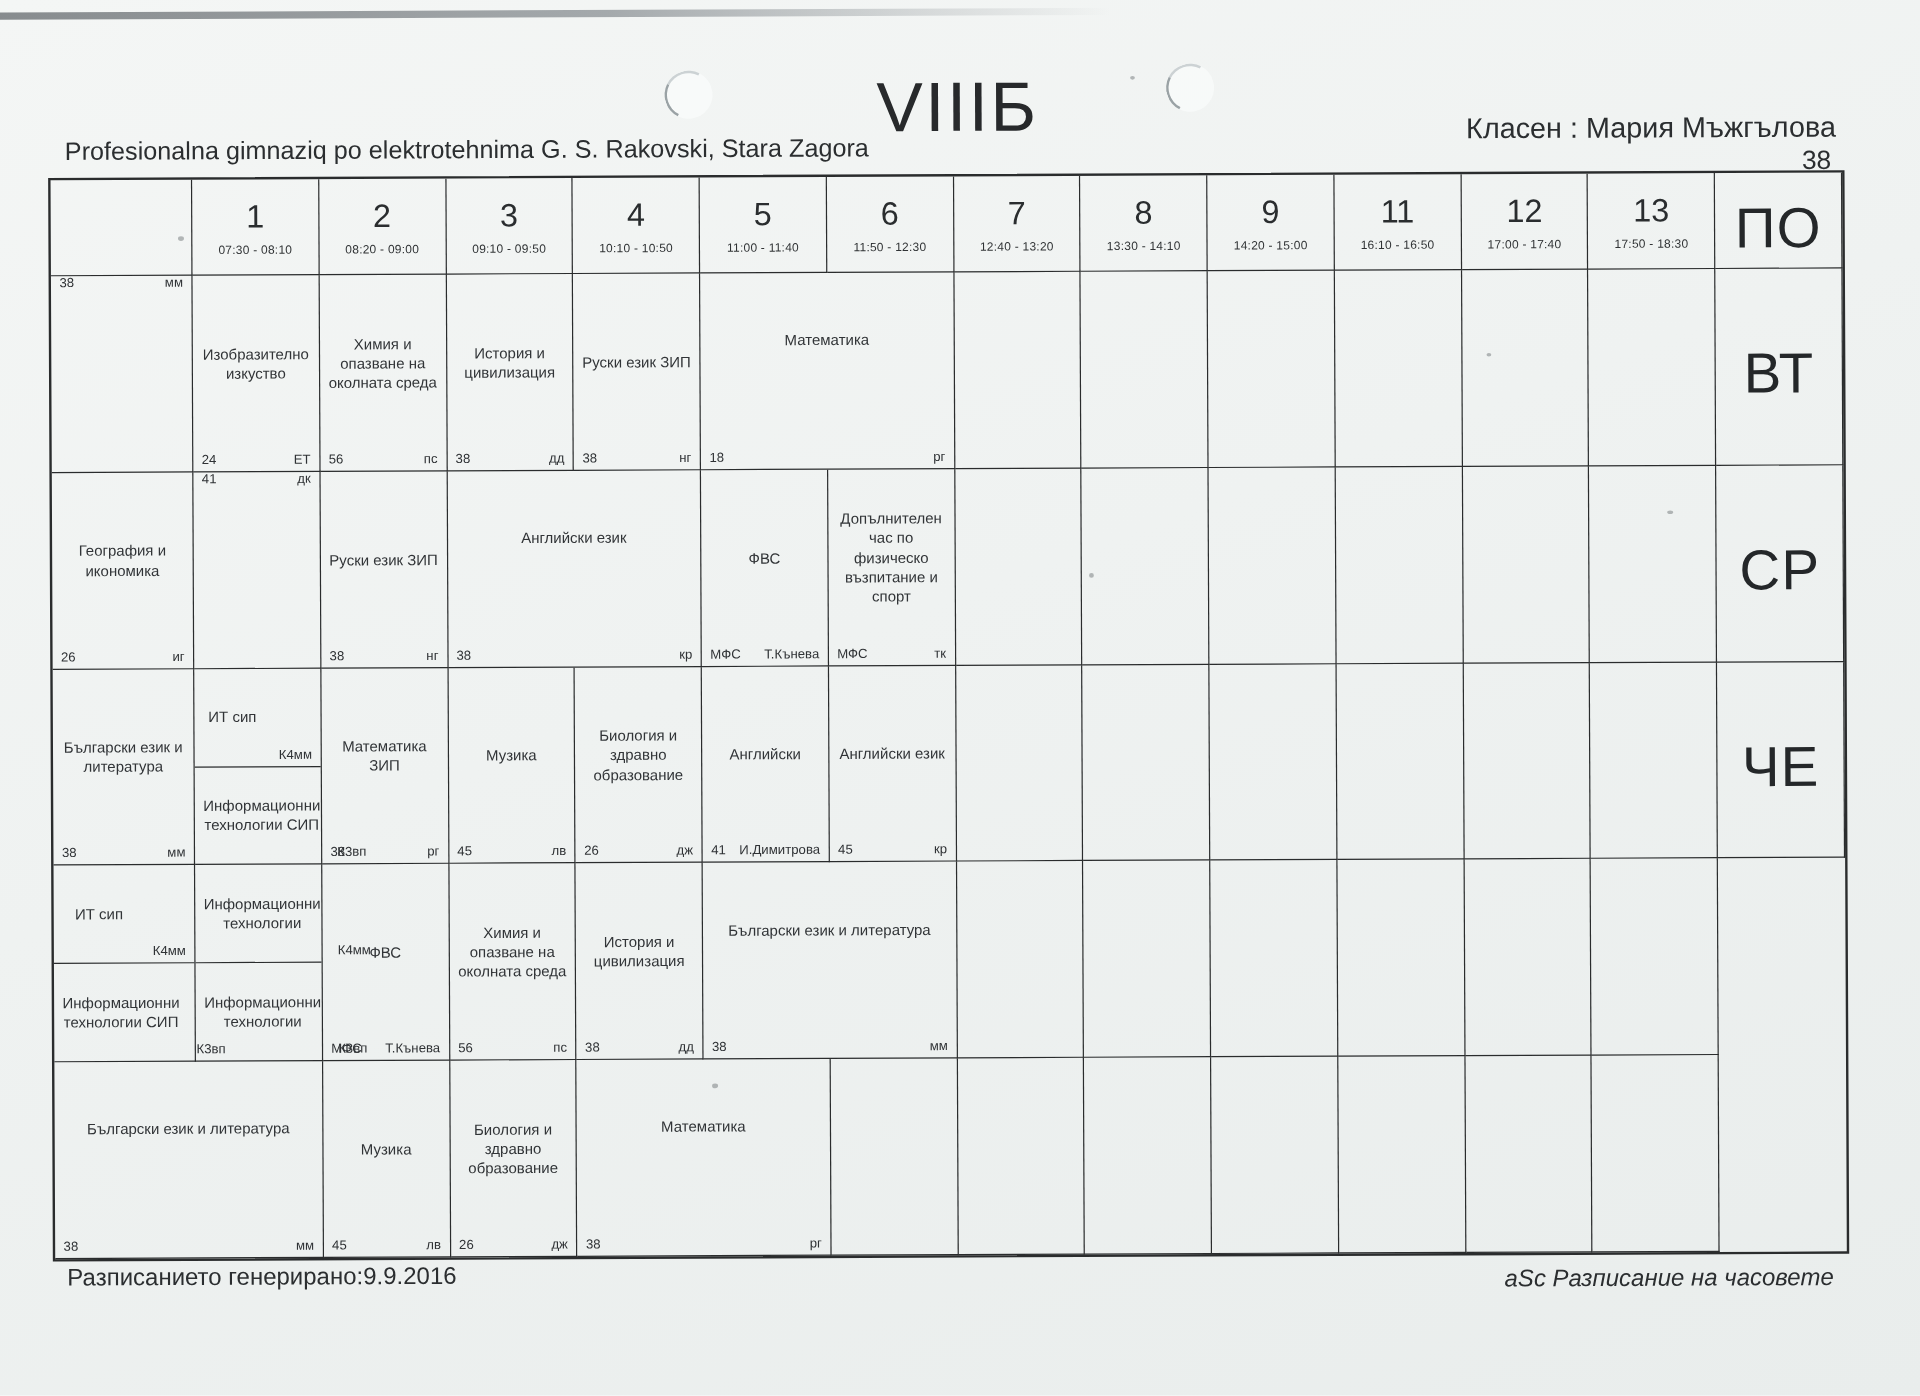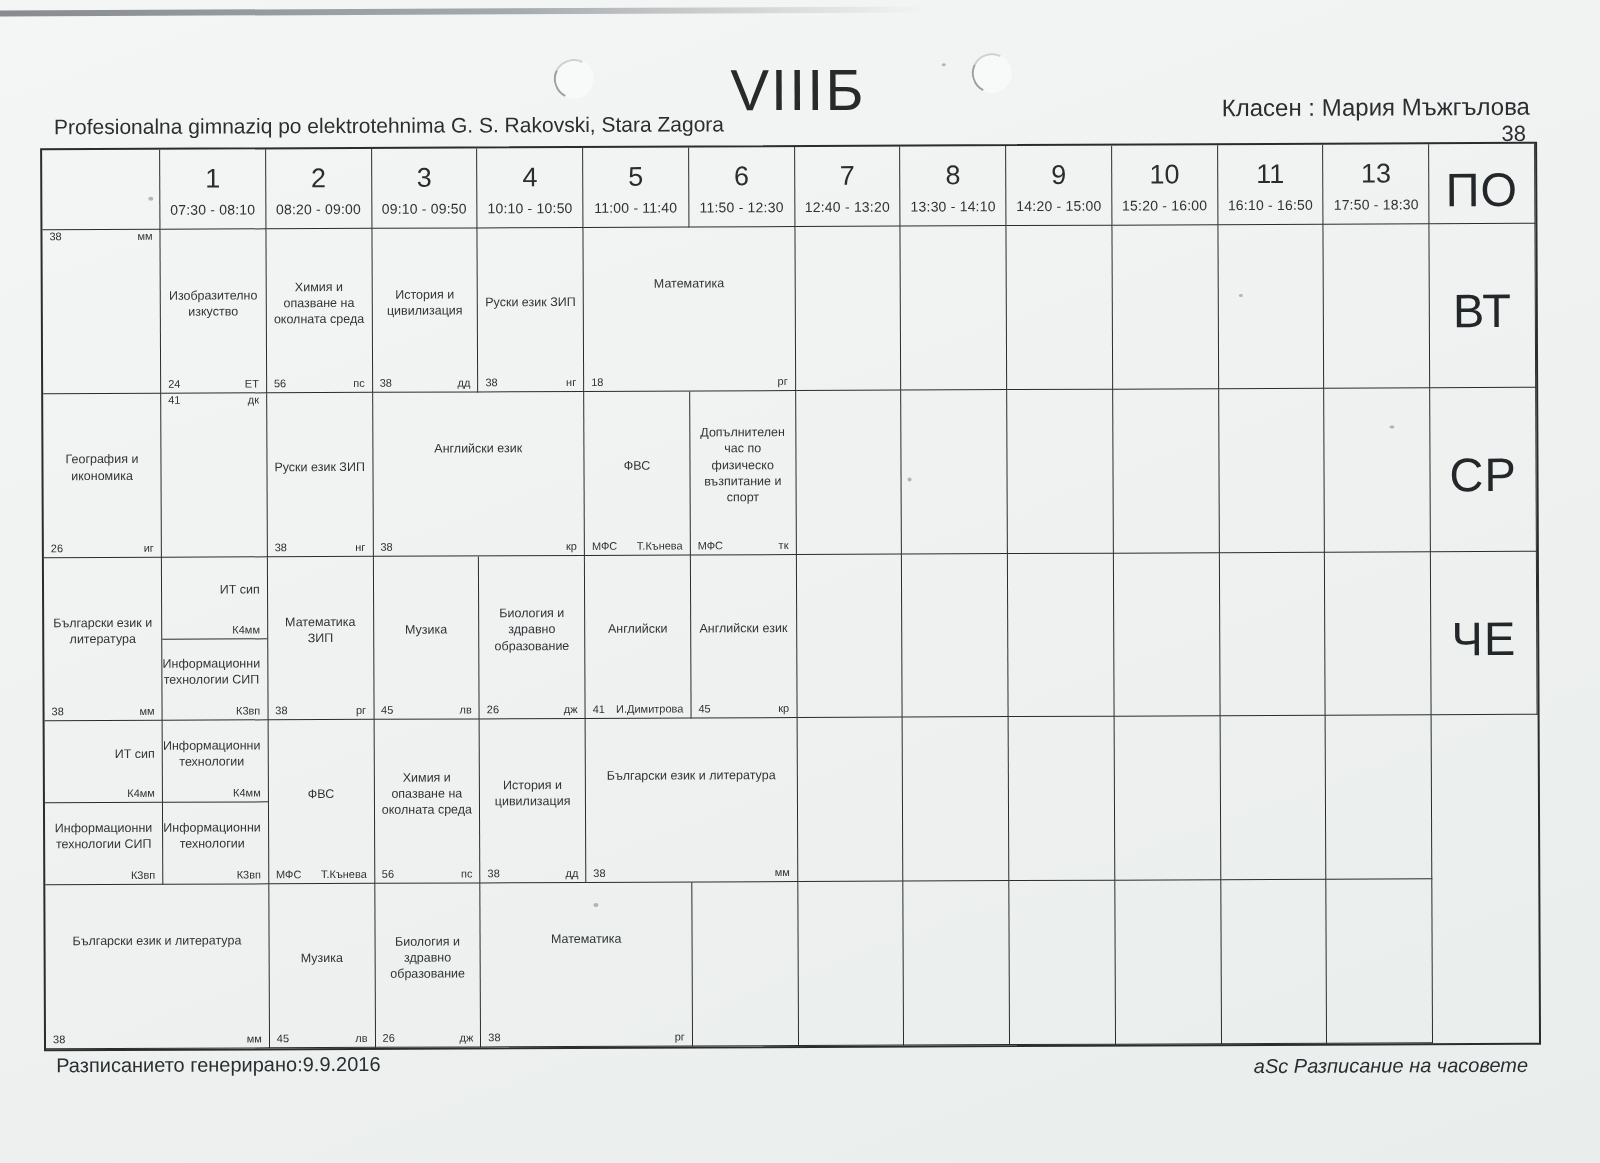--- a/index.html
+++ b/index.html
@@ -33,34 +33,34 @@
   }
   .c{
     border-right:1.6px solid #2a2c2d;border-bottom:1.6px solid #2a2c2d;
     display:flex;flex-direction:column;min-width:0;min-height:0;position:relative;
     box-sizing:border-box;
   }
   .sp2{grid-column:span 2;gap:35px;}
 
   .ph{align-items:center;justify-content:center;}
   .pnum{font-size:27px;color:#2a2d2f;margin-top:2px;}
-  .ptime{font-size:14px;color:#303335;margin-top:7px;letter-spacing:.2px;}
+  .ptime{font-size:10px;color:#303335;margin-top:7px;letter-spacing:.2px;}
 
   .day{align-items:center;justify-content:center;}
   .day-label{font-size:47px;letter-spacing:1px;color:#242729;margin-top:11px;}
 
   .subject{
     flex:1;display:flex;align-items:center;justify-content:center;
     text-align:center;font-size:12.5px;line-height:1.3;padding:2px 7px;color:#313437;
   }
   .meta{
     display:flex;justify-content:space-between;align-items:flex-end;
     font-size:11px;padding:0 7px 3px 7px;color:#2f3235;
   }
-  .sub{flex:1 1 0;display:flex;flex-direction:column;min-height:0;align-items:flex-end;}
+  .sub{flex:1 1 0;display:flex;min-height:0;}
   .sub.top{border-bottom:1.6px solid #2a2c2d;}
 
   
   .edge-top{
     position:absolute;left:0;top:7px;height:6px;width:58%;
     background:linear-gradient(90deg,#63686c 0%,#8a9094 55%,rgba(150,156,160,0) 100%);
     border-radius:2px;opacity:.75;
   }
   .hole{
     position:absolute;width:36px;height:36px;border-radius:50%;
@@ -124,28 +124,28 @@
     </div>
     <div class="c ph">
       <div class="pnum">8</div>
       <div class="ptime">13:30 - 14:10</div>
     </div>
     <div class="c ph">
       <div class="pnum">9</div>
       <div class="ptime">14:20 - 15:00</div>
     </div>
     <div class="c ph">
-      <div class="pnum">10</div>
-      <div class="ptime">15:20 - 16:00</div>
-    </div>
-    <div class="c ph">
       <div class="pnum">11</div>
       <div class="ptime">16:10 - 16:50</div>
     </div>
     <div class="c ph">
+      <div class="pnum">12</div>
+      <div class="ptime">17:00 - 17:40</div>
+    </div>
+    <div class="c ph">
       <div class="pnum">13</div>
       <div class="ptime">17:50 - 18:30</div>
     </div>
 
     <div class="c day">
       <div class="day-label">ПО</div>
     </div>
     <div class="c">
       <div class="meta">
           <span>38</span>

